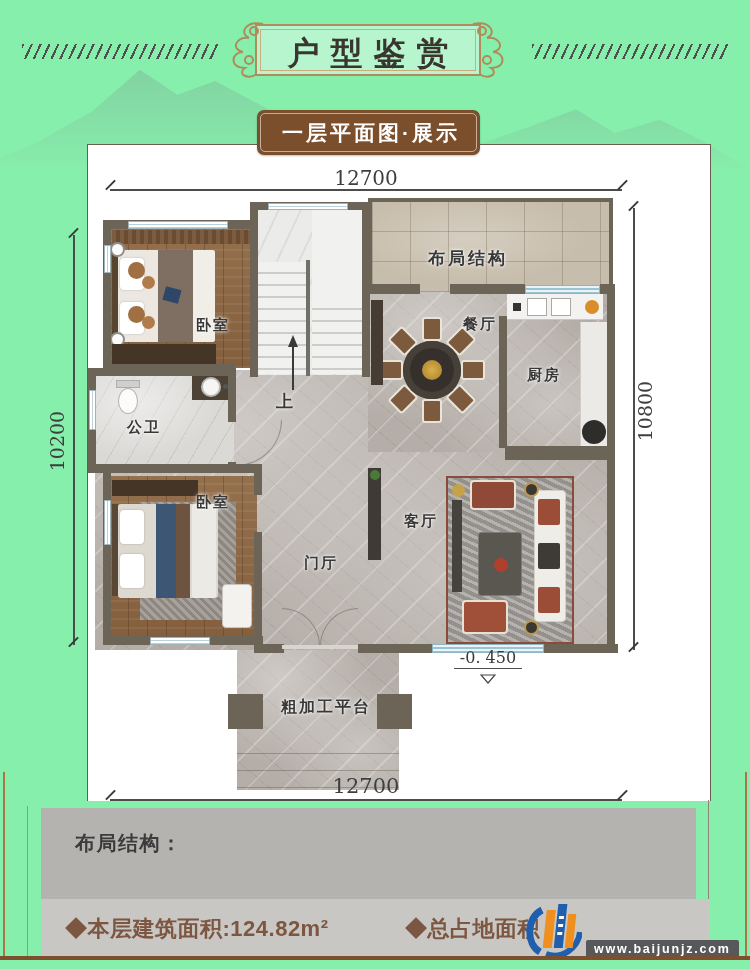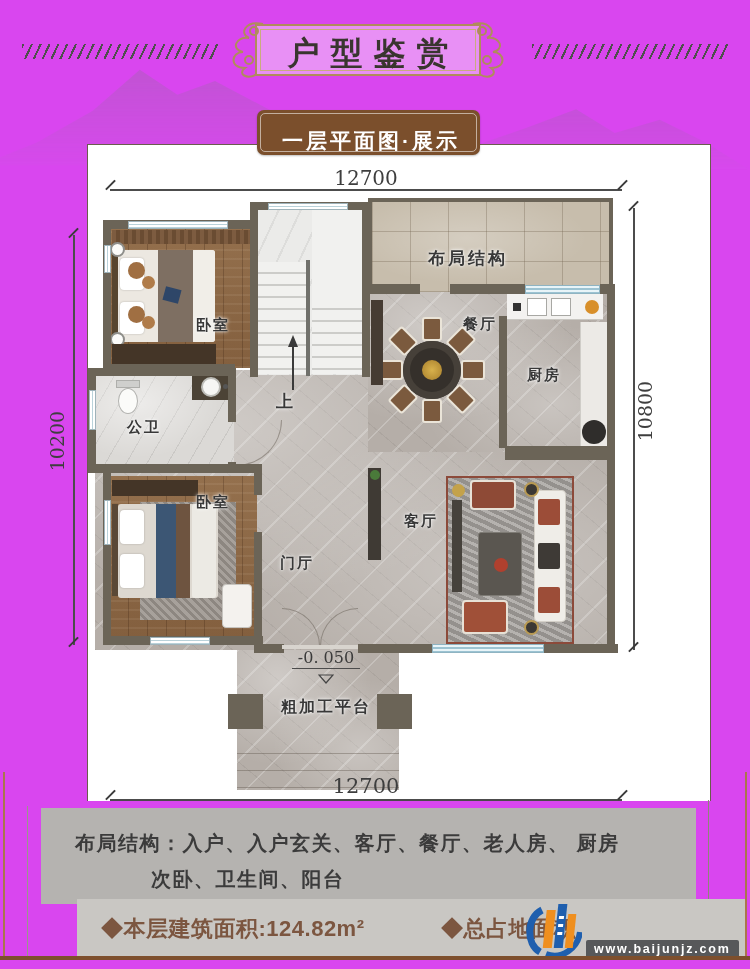--- a/index.html
+++ b/index.html
@@ -1,38 +1,38 @@
 <!DOCTYPE html>
 <html><head>
 <meta charset="utf-8">
 <style>
   html,body{margin:0;padding:0;background:#e9e7e4;}
   body{font-family:"Liberation Sans",sans-serif;}
-  .page{position:relative;width:750px;height:969px;margin:0 auto;background:#d946ef;overflow:hidden;}
+  .page{position:relative;width:750px;height:969px;margin:0 auto;background:#86efac;overflow:hidden;}
   .a{position:absolute;}
   
   .mtn{filter:blur(1.5px);}
   .mtnL{left:-20px;top:56px;width:470px;height:114px;opacity:.5;
     background:linear-gradient(180deg,rgba(120,122,128,.55),rgba(190,192,198,.05));
     clip-path:polygon(0 96%,12% 76%,24% 48%,34% 12%,42% 34%,50% 22%,62% 48%,76% 72%,100% 96%,0 96%);}
   .mtnR{left:428px;top:96px;width:322px;height:74px;opacity:.42;
     background:linear-gradient(180deg,rgba(120,122,128,.55),rgba(190,192,198,.05));
     clip-path:polygon(0 100%,14% 68%,30% 44%,46% 18%,58% 50%,72% 32%,86% 62%,100% 100%,0 100%);}
   
   .hash{height:15px;background:repeating-linear-gradient(115deg,#4f4f4f 0 2px,transparent 2px 8px);}
   .frame{left:255px;top:24px;width:222px;height:48px;border:2px solid #b08c5c;background:rgba(255,255,255,.4);}
   .frame:before{content:"";position:absolute;inset:3px;border:1px solid #c9ac7e;}
   .htitle{position:absolute;left:0;right:0;top:6px;text-align:center;font-size:32px;font-weight:bold;
     color:#39352f;letter-spacing:11px;text-indent:11px;white-space:nowrap;}
   
   .sub{left:257px;top:110px;width:223px;height:45px;background:#7b4f2c;border-radius:7px;
     box-shadow:0 1px 2px rgba(0,0,0,.25);}
   .sub:before{content:"";position:absolute;inset:3px;border:1px solid rgba(255,255,255,.55);border-radius:5px;}
   .subtxt{position:absolute;left:5px;right:0;top:0;line-height:45px;text-align:center;color:#fff;
-    font-size:21px;font-weight:bold;letter-spacing:3px;white-space:nowrap;margin-top:8px;}
+    font-size:21px;font-weight:bold;letter-spacing:3px;white-space:nowrap;}
   
   .panel{left:87px;top:144px;width:622px;height:656px;background:#ffffff;
     border:1px solid #6a5c4e;border-bottom:none;}
   
   .marble{background:
     radial-gradient(ellipse at 25% 20%,rgba(255,255,255,.35),transparent 55%),
     radial-gradient(ellipse at 75% 70%,rgba(255,255,255,.28),transparent 50%),
     repeating-linear-gradient(135deg,rgba(255,255,255,.22) 0 2px,transparent 2px 26px),
     repeating-linear-gradient(40deg,rgba(90,85,80,.10) 0 1px,transparent 1px 22px),#b5aea8;}
   .marble-light{background:
@@ -59,21 +59,21 @@
   .tick{width:13px;height:2px;background:#3a3a3a;transform:rotate(-45deg);}
   .elev{font-family:"DejaVu Serif",serif;font-size:16px;color:#3b3b3b;text-align:center;white-space:nowrap;}
   .elev .ul{display:inline-block;border-bottom:1.5px solid #4c4c4c;padding:0 6px 1px 6px;}
   
   .chair{position:absolute;left:44px;top:42px;width:20px;height:24px;background:#7b5a3e;
     border:2px solid #eae4d8;border-radius:3px;box-sizing:border-box;}
   .arcdoor{border:0 solid #98918a;box-sizing:border-box;}
   
   .graybox{left:41px;top:808px;width:655px;height:96px;background:#b5b3b0;}
   .gtxt{font-size:20px;font-weight:bold;color:#3b3b3b;letter-spacing:1.5px;white-space:nowrap;}
-  .footerbar{left:41px;top:899px;width:668px;height:58px;background:#c9c7c3;margin-left:36px;}
+  .footerbar{left:41px;top:899px;width:668px;height:58px;background:#c9c7c3;}
   .ftxt{font-size:22px;font-weight:bold;color:#7c5640;letter-spacing:.5px;white-space:nowrap;}
   .brand{font-size:29px;font-weight:bold;color:#3c3a39;letter-spacing:4px;white-space:nowrap;}
   .site{background:#57585a;color:#fff;font-weight:bold;font-size:12.5px;letter-spacing:1.8px;
     padding:2px 8px;border-radius:2px;white-space:nowrap;}
 </style>
 </head>
 <body>
 
 <div class="page">
 
@@ -249,27 +249,27 @@
   <div class="a arcdoor" style="left:282px;top:608px;width:38px;height:38px;border-top:1.5px solid #8f8880;border-right:1.5px solid #8f8880;border-radius:0 100% 0 0;"></div>
   <div class="a arcdoor" style="left:320px;top:608px;width:38px;height:38px;border-top:1.5px solid #8f8880;border-left:1.5px solid #8f8880;border-radius:100% 0 0 0;"></div>
   <div class="a" style="left:282px;top:645px;width:76px;height:4px;background:#d8d4ce;"></div>
 
   <div class="a rlabel" style="left:196px;top:316px;">卧室</div>
   <div class="a rlabel" style="left:428px;top:247px;font-size:17px;letter-spacing:3px;">布局结构</div>
   <div class="a rlabel" style="left:463px;top:315px;">餐厅</div>
   <div class="a rlabel" style="left:527px;top:366px;">厨房</div>
   <div class="a rlabel" style="left:127px;top:418px;">公卫</div>
   <div class="a rlabel" style="left:196px;top:493px;">卧室</div>
-  <div class="a rlabel" style="left:280px;top:554px;">门厅</div>
+  <div class="a rlabel" style="left:304px;top:554px;">门厅</div>
   <div class="a rlabel" style="left:404px;top:512px;">客厅</div>
   <div class="a rlabel" style="left:281px;top:697px;font-size:16px;">粗加工平台</div>
   <div class="a rlabel" style="left:276px;top:390px;font-size:17px;">上</div>
 
-  <div class="a elev" style="left:286px;top:648px;width:80px;">
-    <span class="ul">-0. 050</span><br>
+  <div class="a elev" style="left:448px;top:648px;width:80px;">
+    <span class="ul">-0. 450</span><br>
     <svg width="16" height="10" viewBox="0 0 16 10">
         <path d="M1 1 H15 L8 9 Z" fill="none" stroke="#444" stroke-width="1.2"></path>
       </svg>
   </div>
 
   <div class="a dim" style="left:110px;top:166px;width:512px;text-align:center;font-size:20px;">12700</div>
   <div class="a dimline" style="left:110px;top:189px;width:512px;height:1.5px;"></div>
   <div class="a tick" style="left:104px;top:184px;"></div>
   <div class="a tick" style="left:616px;top:184px;"></div>
 
@@ -289,23 +289,21 @@
   <div class="a tick" style="left:616px;top:794px;"></div>
 
   <div class="a" style="left:27px;top:806px;width:1px;height:152px;background:#9b948b;"></div>
   <div class="a" style="left:708px;top:800px;width:1px;height:158px;background:#8f8478;"></div>
   <div class="a" style="left:3px;top:772px;width:1.5px;height:186px;background:#a9764c;"></div>
   <div class="a" style="left:745px;top:772px;width:1.5px;height:186px;background:#a9764c;"></div>
 
   <div class="a graybox">
     <div class="a" style="left:34px;top:22px;display:flex;">
       <span class="gtxt" style="font-weight:900;">布局结构：</span>
-      <span class="gtxt">入户、入户玄关、客厅、餐厅、老人房、 厨房</span>
     </div>
-    <div class="a gtxt" style="left:110px;top:58px;">次卧、卫生间、阳台</div>
   </div>
 
   <div class="a footerbar">
     <div class="a ftxt" style="left:24px;top:15px;">◆本层建筑面积:124.82m²</div>
     <div class="a ftxt" style="left:364px;top:15px;">◆总占地面积</div>
   </div>
 
   <div class="a" style="left:524px;top:898px;width:226px;height:64px;">
     <svg class="a" style="left:0;top:0;" width="58" height="62" viewBox="0 0 58 62">
       <path d="M16 54 C2 46 2 20 18 12" stroke="#1f5fae" stroke-width="7" fill="none"></path>

